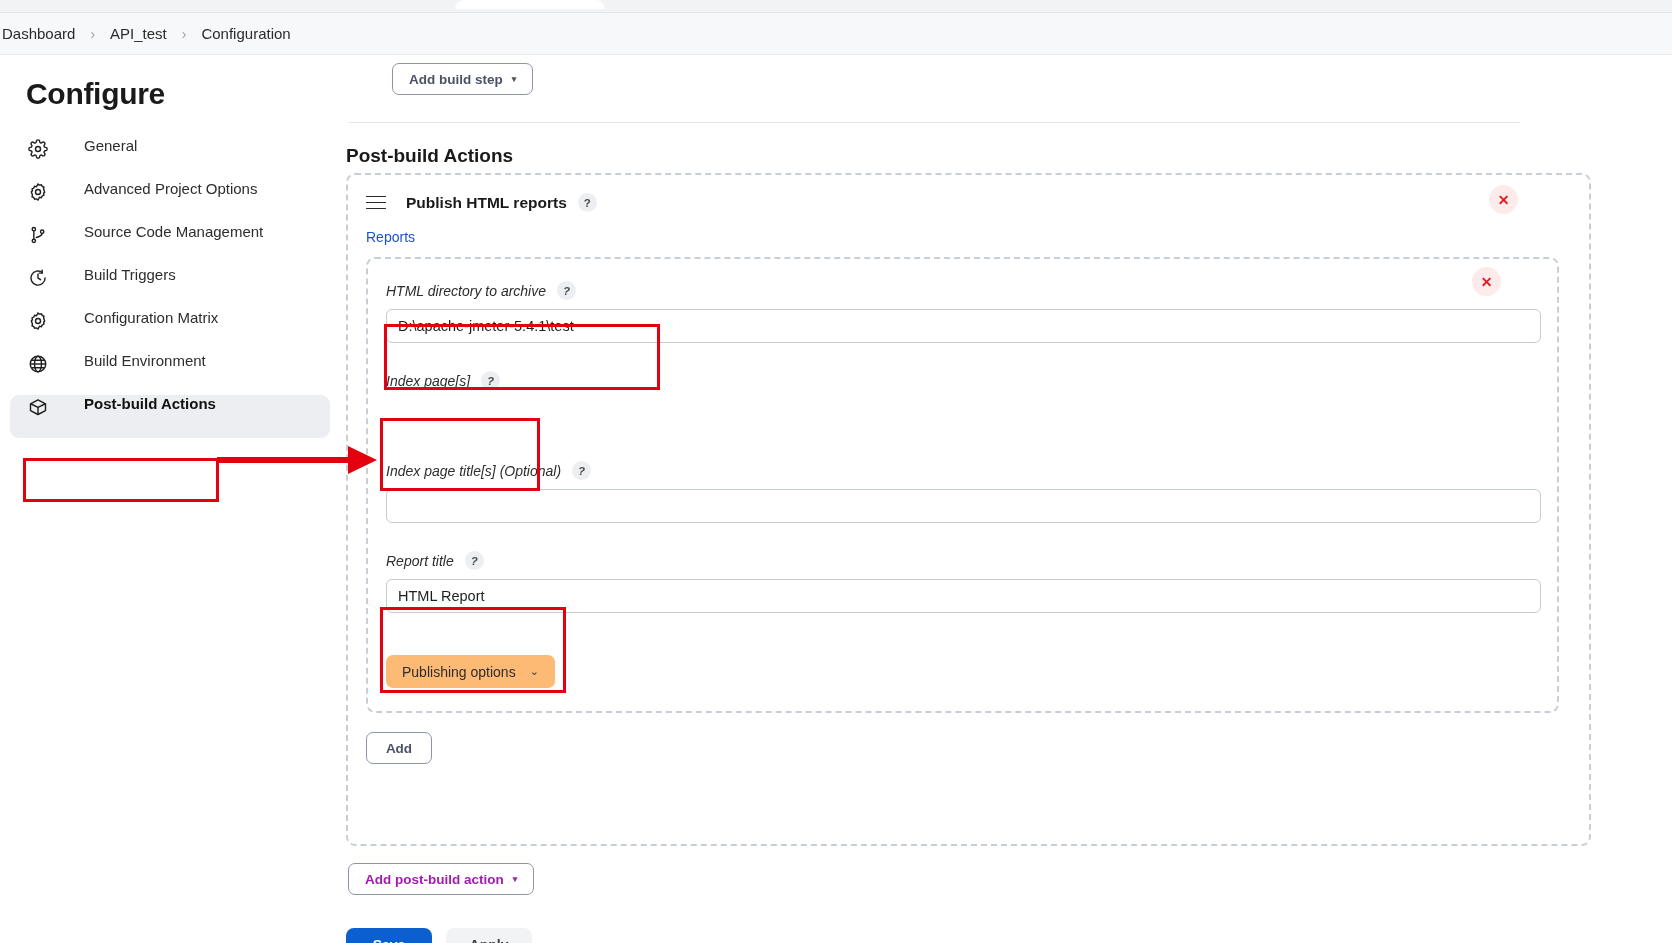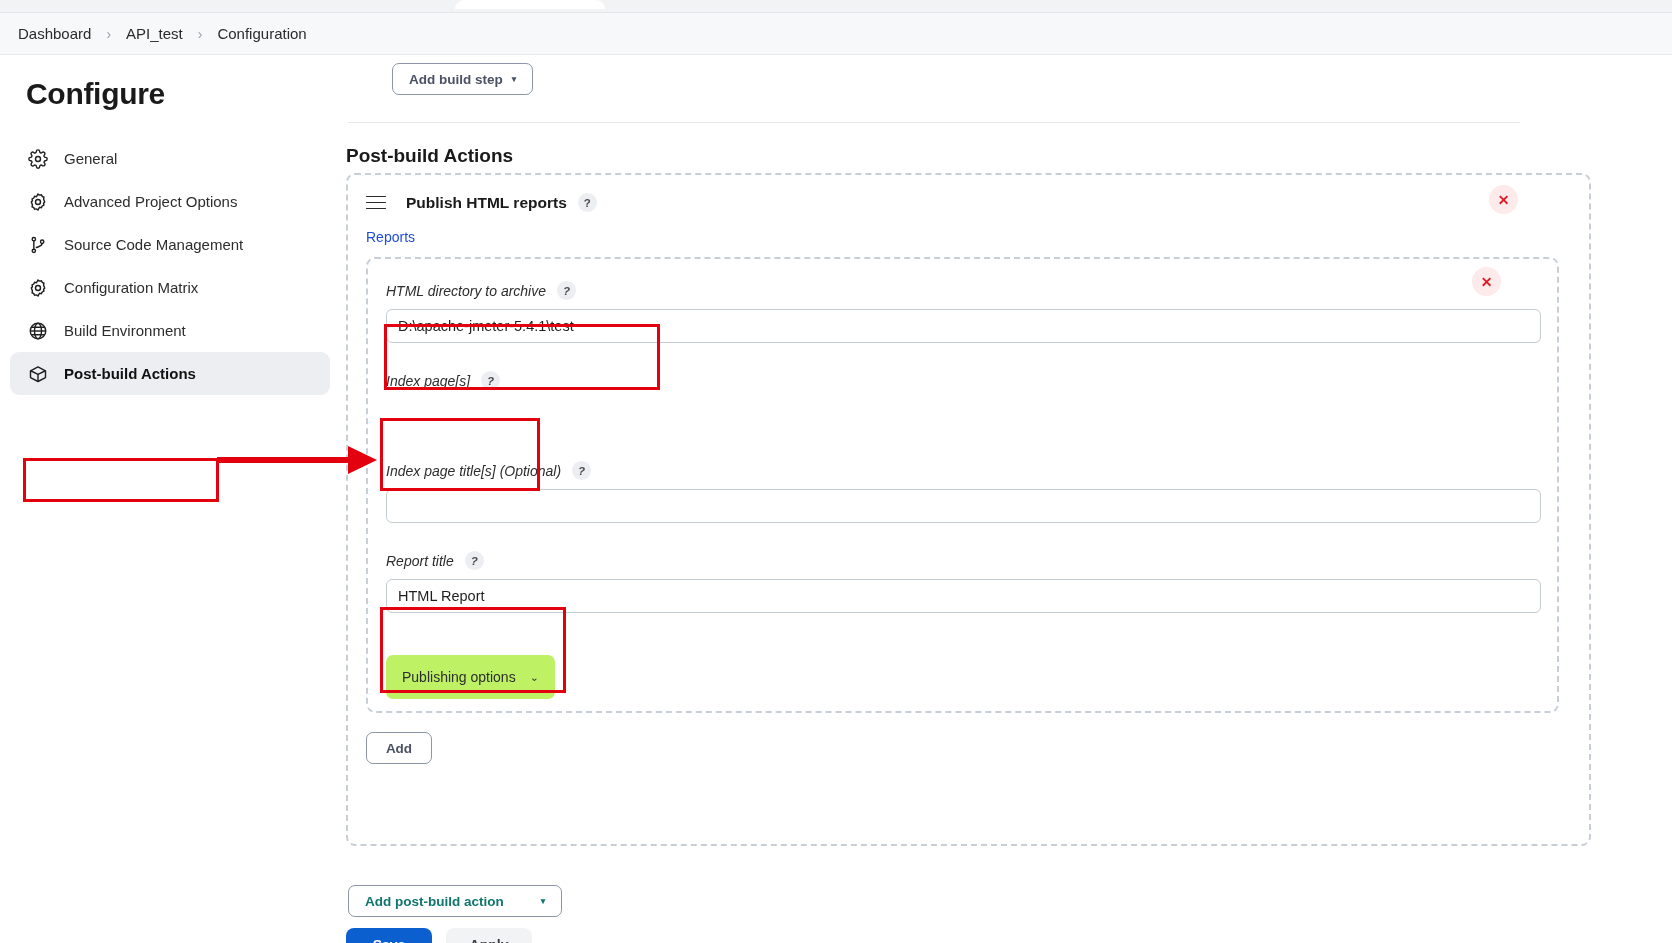--- a/index.html
+++ b/index.html
@@ -26,21 +26,20 @@
     border-radius: 9px 9px 0 0;
   }
 
   
   #breadcrumb-bar {
     position: absolute; top: 13px; left: 0;
     width: 1672px; height: 42px;
     background: #f7f8f9;
     border-bottom: 1px solid #e8eaed;
     display: flex; align-items: center;
-    padding-left: 16px;
   }
   .crumb {
     font-size: 15px; color: #2b2b2b;
     padding: 0 2px; white-space: nowrap;
   }
   .crumb-sep {
     font-size: 14px; color: #9aa0a6;
     margin: 0 13px; user-select: none;
   }
 
@@ -53,24 +52,25 @@
   #page-title {
     position: absolute; top: 22px; left: 26px;
     font-size: 30px; font-weight: bold; color: #1a1a1a;
     letter-spacing: -0.3px;
   }
   #sidebar-list {
     position: absolute; top: 82px; left: 10px;
     width: 320px;
   }
   .side-item {
-    display: flex; align-items: center;
+    display: flex; 
     height: 43px; padding-left: 16px;
     border-radius: 9px;
     cursor: pointer;
+    gap: 20px;
   }
   .side-item.active { background: #edeef2; }
   .side-ico {
     width: 24px; height: 24px;
     flex: 0 0 24px;
     display: flex; align-items: center; justify-content: center;
     margin-right: 14px; color: #1f1f1f;
   }
   .side-label {
     font-size: 15px; color: #2d2d2d; white-space: nowrap;
@@ -150,41 +150,41 @@
     width: 1155px; height: 34px;
     border: 1px solid #c5ccd3; border-radius: 6px;
     background: #fff; padding: 0 11px;
     font-size: 14.5px; color: #1f1f1f;
     font-family: "Liberation Sans", sans-serif;
     outline: none;
   }
 
   #publishing-options {
     position: absolute; top: 396px; left: 18px;
-    height: 44px; padding: 0 16px;
-    background: #bef264; border: none; border-radius: 7px;
+    height: 33px; padding: 0 16px;
+    background: #fdba74; border: none; border-radius: 7px;
     font-size: 14px; color: #2d2d2d;
     display: flex; align-items: center; cursor: pointer;
   }
   #publishing-options .chev { margin-left: 14px; font-size: 11px; color: #3a3a3a; }
 
   #add-btn {
     position: absolute; top: 557px; left: 18px;
     width: 66px; height: 32px;
     background: #fff; border: 1px solid #8d96a8; border-radius: 7px;
     font-size: 13.5px; font-weight: bold; color: #4c5265;
     display: flex; align-items: center; justify-content: center; cursor: pointer;
   }
 
   #add-post-build-btn {
-    position: absolute; top: 830px; left: 8px;
+    position: absolute; top: 808px; left: 8px;
     height: 32px; padding: 0 16px;
     background: #fff; border: 1px solid #8d96a8; border-radius: 7px;
-    font-size: 13.5px; font-weight: bold; color: #0f766e;
-    display: flex; align-items: center; cursor: pointer; gap: 28px;
+    font-size: 13.5px; font-weight: bold; color: #a21caf;
+    display: flex; align-items: center; cursor: pointer;
   }
   #add-post-build-btn .caret { margin-left: 9px; font-size: 9px; }
 
   .x-btn {
     position: absolute;
     width: 29px; height: 29px; border-radius: 50%;
     background: #fdeaea; border: none;
     display: flex; align-items: center; justify-content: center;
     color: #e01b24; font-size: 14px; font-weight: bold;
     cursor: pointer;
@@ -256,20 +256,30 @@
           <circle cx="7" cy="5" r="2"></circle>
           <circle cx="7" cy="19" r="2"></circle>
           <circle cx="17" cy="8" r="2"></circle>
           <path d="M7 7v10"></path>
           <path d="M17 10c0 4-4 3.5-7 5"></path>
         </svg>
       </span>
       <span class="side-label">Source Code Management</span>
     </div>
 
+    <div class="side-item">
+      <span class="side-ico">
+        <svg width="20" height="20" viewBox="0 0 24 24" fill="none" stroke="currentColor" stroke-width="1.7" stroke-linecap="round">
+          <path d="M20.5 12a8.5 8.5 0 1 1-3.2-6.6"></path>
+          <path d="M17 2.5v3.6h-3.6"></path>
+          <path d="M12 7.5V12l3 2"></path>
+        </svg>
+      </span>
+      <span class="side-label">Build Triggers</span>
+    </div>
 
     <div class="side-item">
       <span class="side-ico">
         <svg width="20" height="20" viewBox="0 0 24 24" fill="none" stroke="currentColor" stroke-width="1.7">
           <circle cx="12" cy="12" r="3"></circle>
           <path d="M12 2.5l1.9 1.2 2.2-.4 1 2 2 1-.4 2.2L20 12l-1.3 1.5.4 2.2-2 1-1 2-2.2-.4L12 21.5l-1.9-1.2-2.2.4-1-2-2-1 .4-2.2L4 12l1.3-1.5-.4-2.2 2-1 1-2 2.2.4z"></path>
         </svg>
       </span>
       <span class="side-label">Configuration Matrix</span>
     </div>

